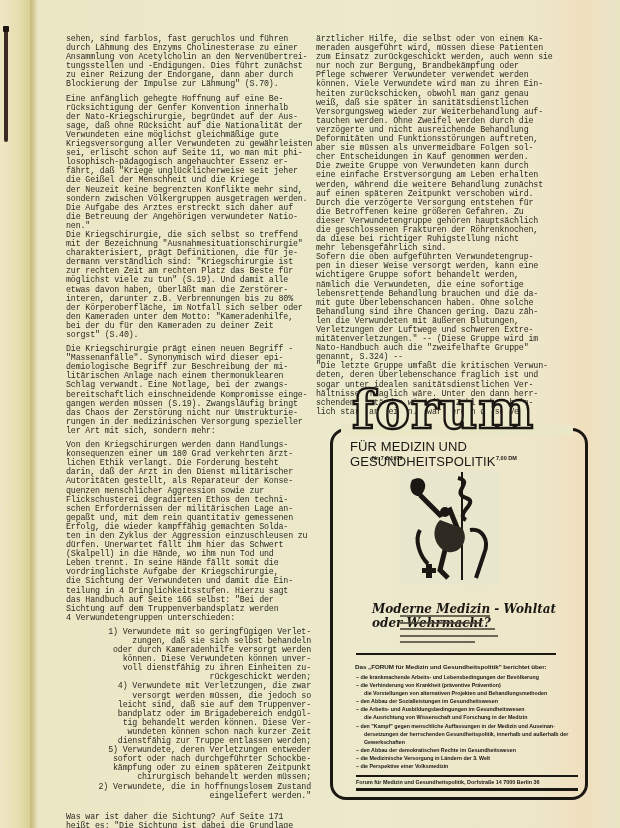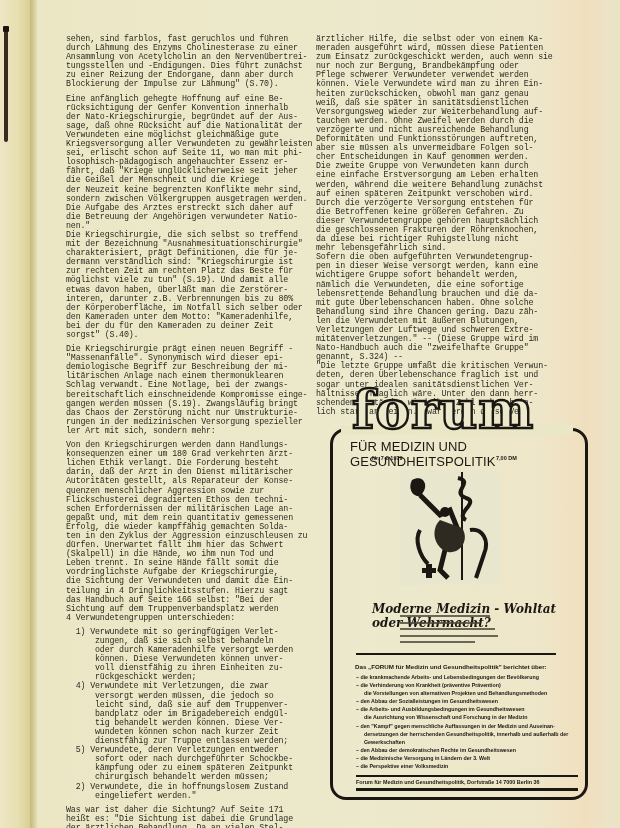--- a/index.html
+++ b/index.html
@@ -145,21 +145,21 @@
 Erfolg, die wieder kampffähig gemachten Solda-
 ten in den Zyklus der Aggression einzuschleusen zu
 dürfen. Unerwartet fällt ihm hier das Schwert
 (Skalpell) in die Hände, wo ihm nun Tod und
 Leben trennt. In seine Hände fällt somit die
 vordringlichste Aufgabe der Kriegschirurgie,
 die Sichtung der Verwundeten und damit die Ein-
 teilung in 4 Dringlichkeitsstufen. Hierzu sagt
 das Handbuch auf Seite 166 selbst: "Bei der
 Sichtung auf dem Truppenverbandsplatz werden
-4 Verwundetengruppen unterschieden:</div><div style="margin-bottom: 5px;"><div class="li-block">  1) Verwundete mit so geringfügigen Verlet-
+4 Verwundetengruppen unterschieden:</div><div style="margin-bottom: 12px; text-align: right;"><div class="li-block">  1) Verwundete mit so geringfügigen Verlet-
       zungen, daß sie sich selbst behandeln
       oder durch Kameradenhilfe versorgt werden
       können. Diese Verwundeten können unver-
       voll dienstfähig zu ihren Einheiten zu-
       rückgeschickt werden;</div><div class="li-block">  4) Verwundete mit Verletzungen, die zwar
       versorgt werden müssen, die jedoch so
       leicht sind, daß sie auf dem Truppenver-
       bandplatz oder im Brigadebereich endgül-
       tig behandelt werden können. Diese Ver-
       wundeten können schon nach kurzer Zeit

